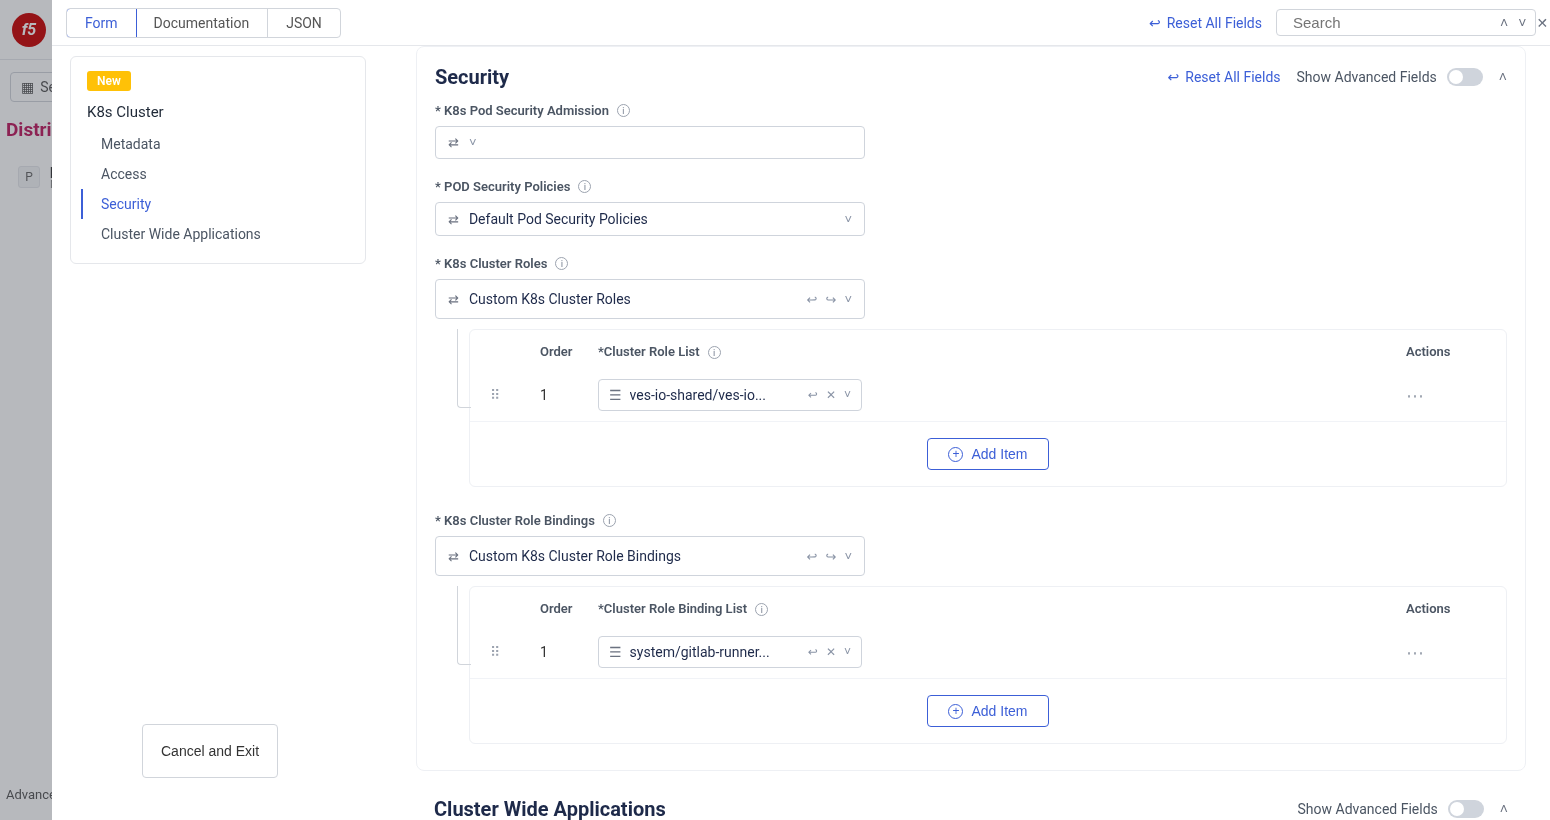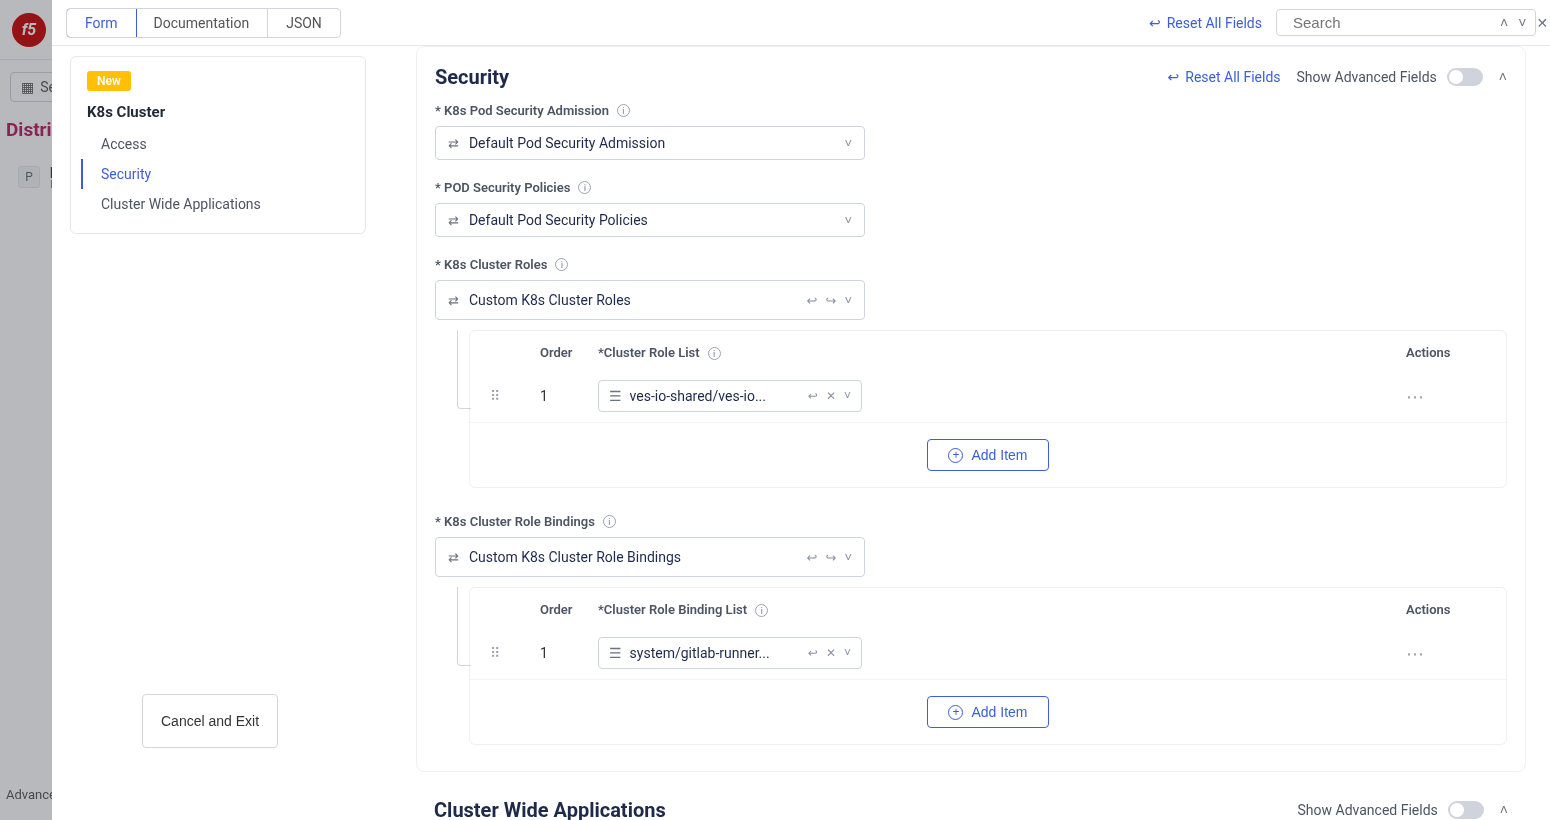--- a/index.html
+++ b/index.html
@@ -31,21 +31,21 @@
 .search-box { border: 1px solid #d1d5db; border-radius: 4px; display: flex; align-items: center; padding: 4px 8px; width: 260px; color: #9ca3af; gap: 8px; }
 .search-box input { border: none; outline: none; flex: 1; font-size: 15px; color: #555; }
 .nav-icons { display: flex; gap: 10px; align-items: center; color: #6b7280; }
 .nav-icon { cursor: pointer; }
 
 
 .modal-body { flex: 1; display: flex; overflow: hidden; }
 .left-card { width: 296px; margin: 10px 0 0 18px; }
 .left-panel { border: 1px solid #e5e7eb; border-radius: 6px; padding: 14px 0; }
 .badge-new { background: #ffc107; color: #fff; font-size: 12px; font-weight: 600; padding: 3px 10px; border-radius: 3px; margin-left: 16px; display: inline-block; }
-.left-title { font-weight: 700; color: #1f2937; margin: 12px 16px 8px; font-size: 15px; }
+.left-title { font-weight: 400; color: #1f2937; margin: 12px 16px 8px; font-size: 15px; }
 .left-nav { margin-left: 10px; }
 .left-nav-item { padding: 7px 20px; color: #4b5563; cursor: pointer; }
 .left-nav-item.active { color: #3c5fd7; border-left: 2px solid #3c5fd7; padding-left: 18px; }
 .cancel-btn { margin-top: 460px; margin-left: 72px; border: 1px solid #d1d5db; border-radius: 4px; padding: 18px 18px; background: #fff; cursor: pointer; color: #333; font-size: 14px; }
 
 .content { flex: 1; overflow-y: auto; padding: 0 24px 40px 50px; }
 .section-card { border: 1px solid #eef0f4; border-radius: 8px; padding: 18px 18px 26px; margin-bottom: 22px; background:#fff; }
 .section-head { display: flex; align-items: center; margin-bottom: 14px; gap: 16px; }
 .section-title { font-size: 20px; font-weight: 700; color: #1e2a4a; }
 .toggle-wrap { display: flex; align-items: center; gap: 10px; color: #4b5563; font-size: 14px; }
@@ -135,20 +135,21 @@
       </div>
     </div>
   </div>
 
   <div class="modal-body">
     <div class="left-card">
       <div class="left-panel">
         <span class="badge-new">New</span>
         <div class="left-title">K8s Cluster</div>
         <div class="left-nav">
+          <div class="left-nav-item">Metadata</div>
           <div class="left-nav-item">Access</div>
           <div class="left-nav-item active">Security</div>
           <div class="left-nav-item">Cluster Wide Applications</div>
         </div>
       </div>
       <button class="cancel-btn">Cancel and Exit</button>
     </div>
 
     <div class="content">
 
@@ -167,21 +168,20 @@
           <span class="collapse-icon">˄</span>
         </div>
 
         <div class="field-group">
           <div class="field-label">
             <span>* K8s Pod Security Admission</span>
             <span class="info-icon">i</span>
           </div>
           <div class="select-box">
             <span class="select-icon-left">⇄</span>
-            <span class="select-text">Default Pod Security Admission</span>
             <span class="select-actions">
                 <span>˅</span>
               </span>
           </div>
         </div>
 
         <div class="field-group">
           <div class="field-label">
             <span>* POD Security Policies</span>
             <span class="info-icon">i</span>

